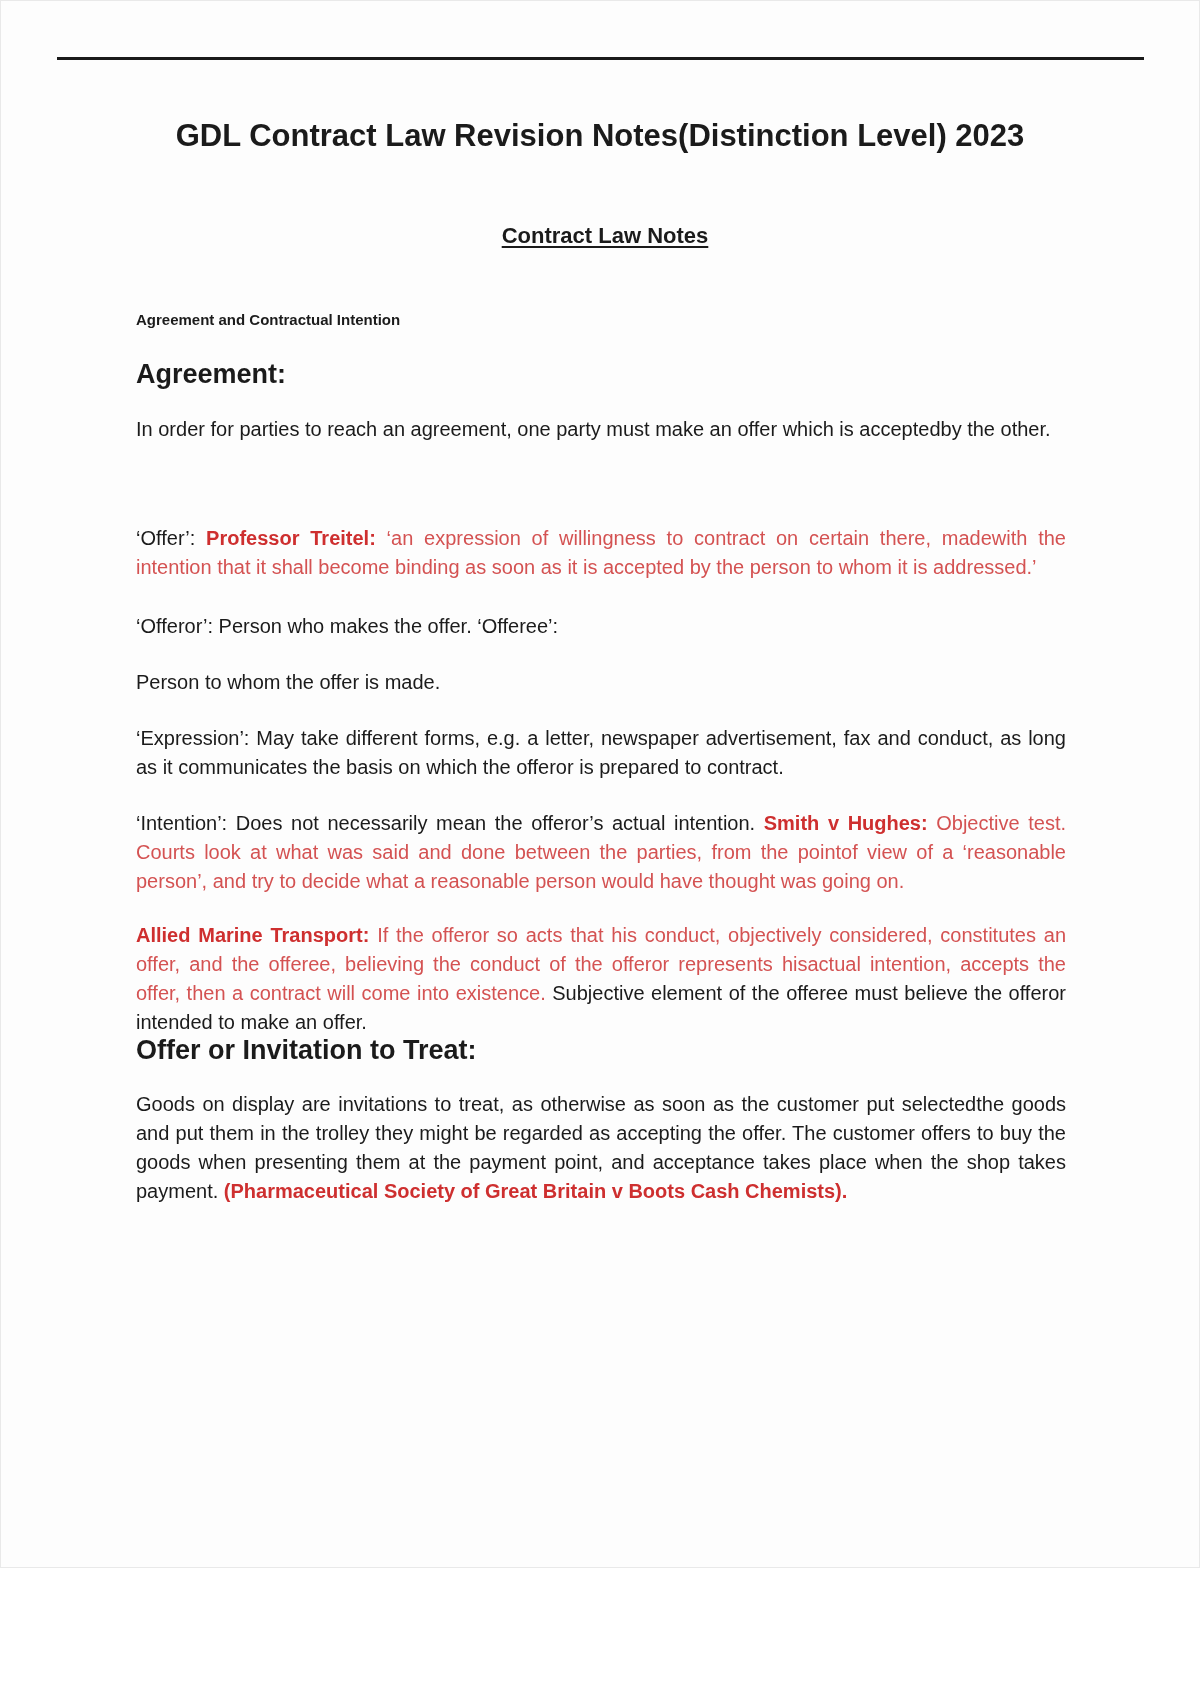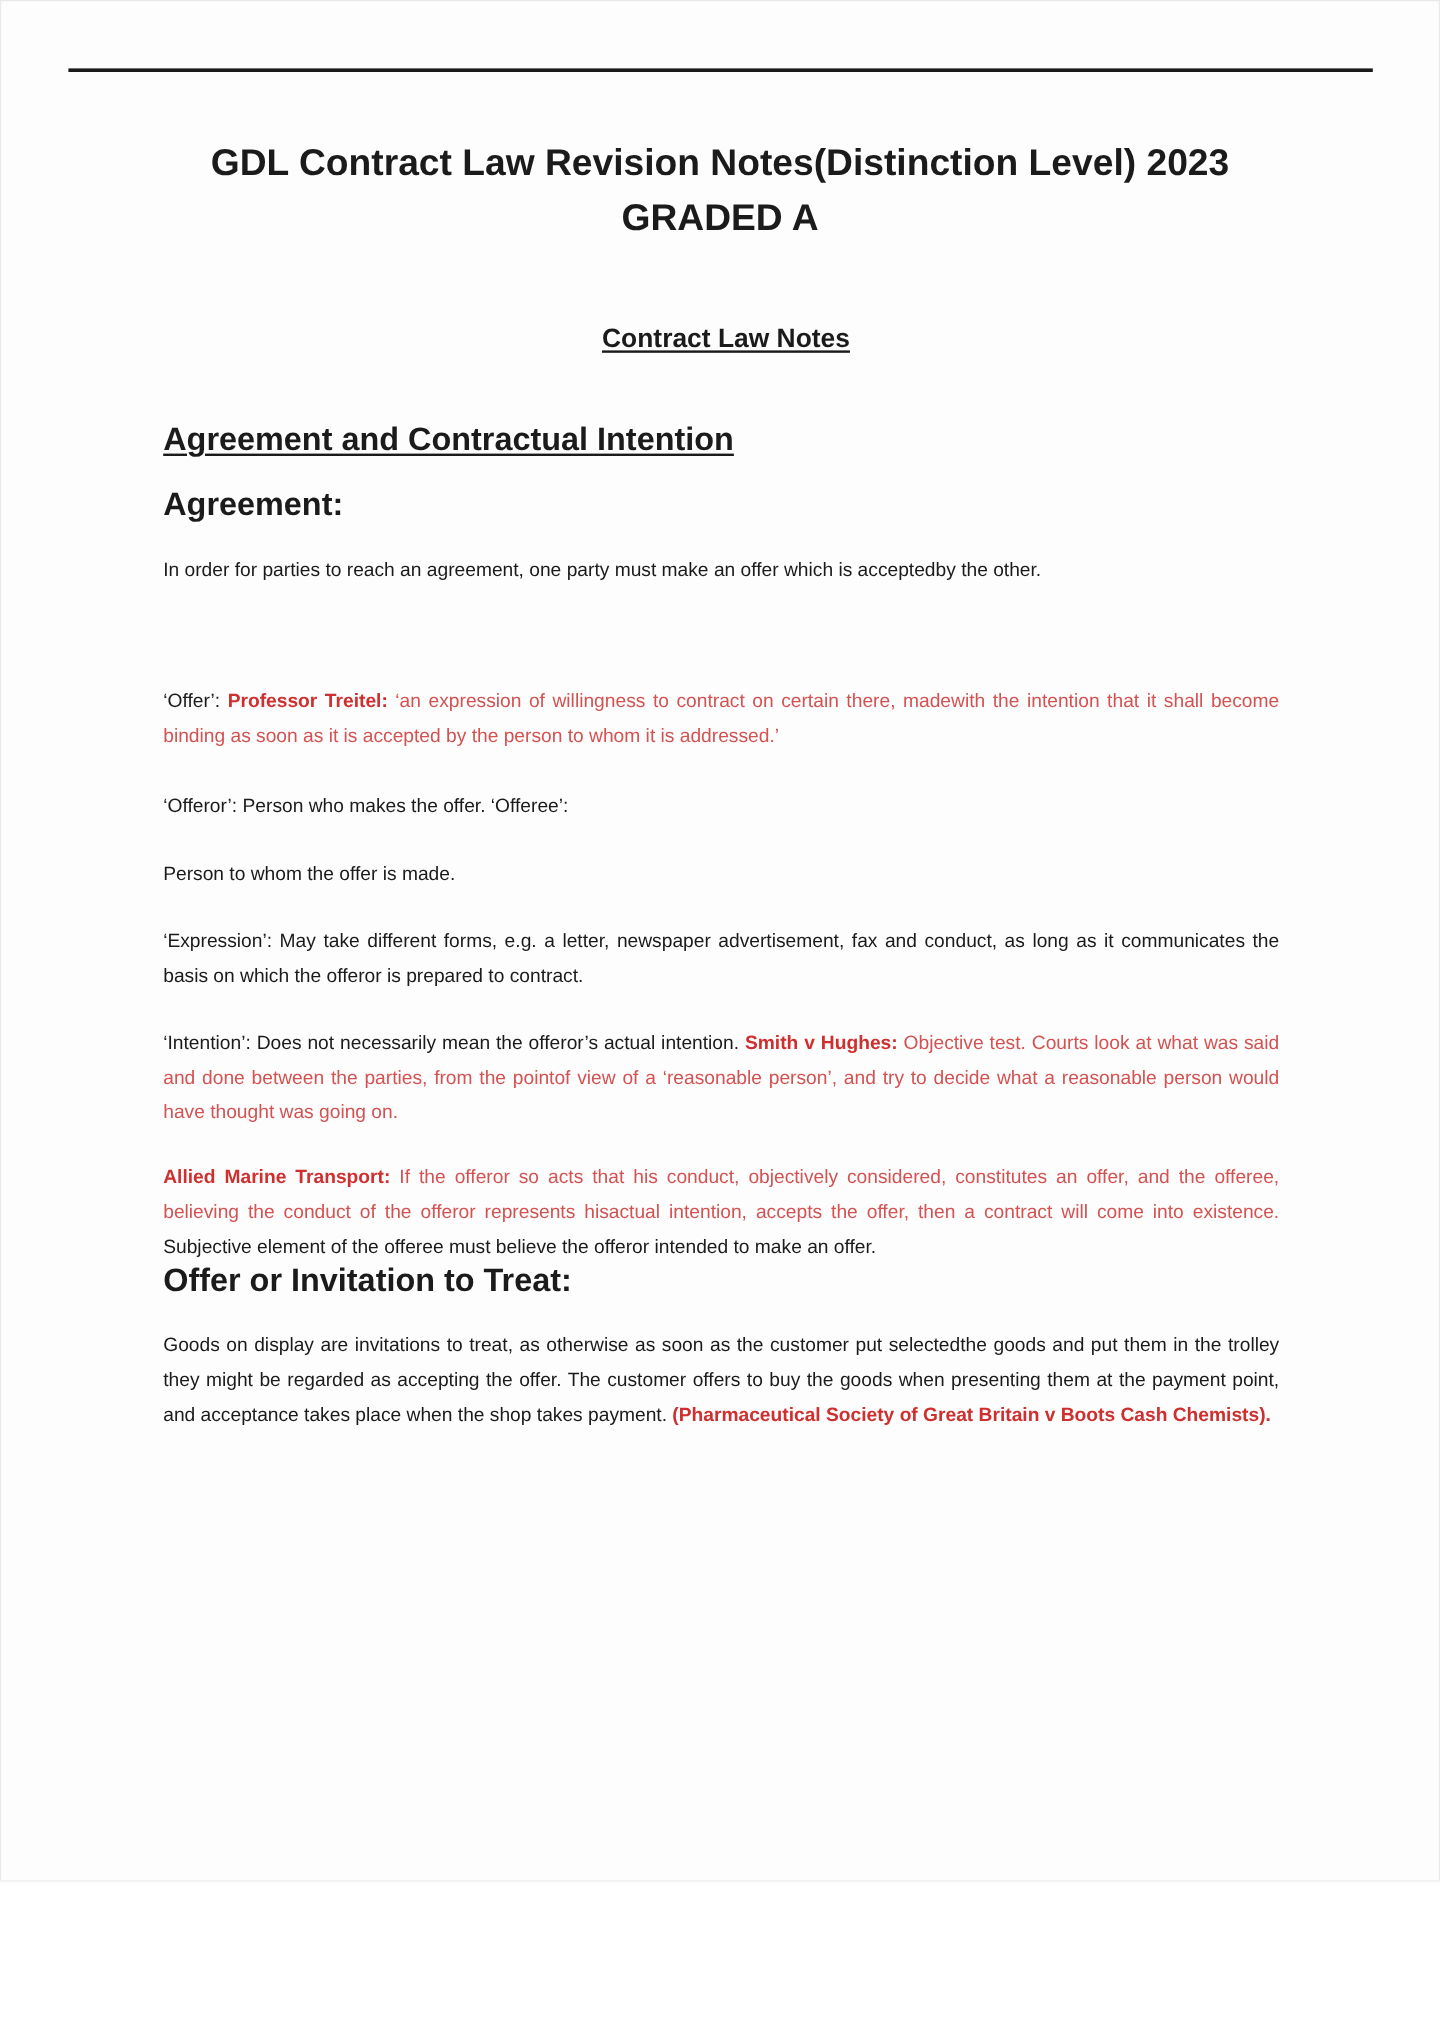--- a/index.html
+++ b/index.html
@@ -53,36 +53,35 @@
 
   .content {
     display: flow-root;
     margin: 0 135px;
     width: 930px;
   }
 
   h1, h2, h3, p { margin: 0; padding: 0; }
 
   .h-underline {
-    font-size: 27px;
+    font-size: 15px;
     line-height: 26px;
     font-weight: bold;
     color: var(--text, #1b1b1b);
-    text-decoration: underline;
     text-decoration-thickness: 2px;
     text-underline-offset: 3px;
   }
   .h-bold {
     font-size: 27px;
     line-height: 26px;
     font-weight: bold;
     color: var(--text, #1b1b1b);
   }
   .para {
-    font-size: 16px;
+    font-size: 20px;
     line-height: 29px;
     color: var(--text, #1b1b1b);
     text-align: justify;
   }
 
   .run.black      { color: var(--text, #1b1b1b); }
   .run.black-bold { color: var(--text, #1b1b1b); font-weight: normal; }
   .run.red        { color: var(--red, #d45252); }
   .run.red-bold   { color: var(--red-bold, #ce2f2f); font-weight: bold; }
 
@@ -102,21 +101,20 @@
 </style>
 </head>
 <body>
 
 <div class="page">
 
   <div class="rule rule-top"></div>
 
   <h1 class="doc-title">
     <span class="title-line">GDL Contract Law Revision Notes(Distinction Level) 2023</span>
-    <span class="title-line">GRADED A</span>
   </h1>
 
   <div class="subtitle">
     <span class="u">Contract Law Notes</span>
   </div>
 
   <div class="content">
 
     <h2 class="h-underline b-h1">Agreement and Contractual Intention</h2>
 

